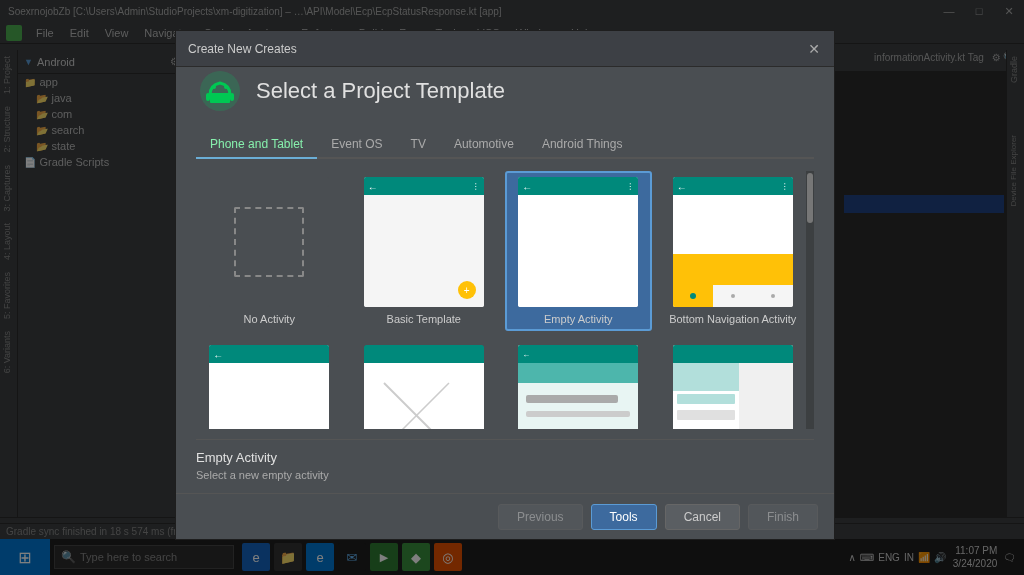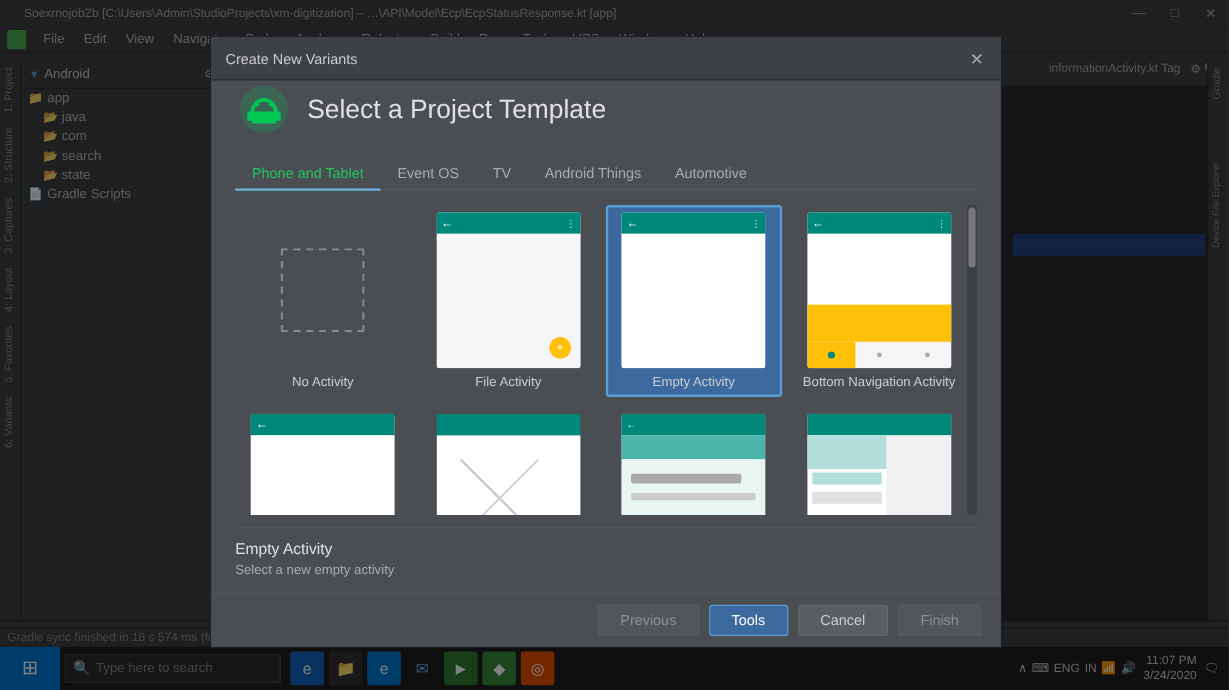--- a/index.html
+++ b/index.html
@@ -161,21 +161,21 @@
     }
     .template-tab {
       padding: 6px 14px;
       font-size: 12px;
       color: #aaa;
       cursor: pointer;
       border-bottom: 2px solid transparent;
       margin-bottom: -2px;
     }
     .template-tab.active {
-      color: #22c55e;
+      color: #86efac;
       border-bottom: 2px solid #6baed6;
     }
 
     
     .template-grid-wrapper {
       flex: 1;
       overflow-y: auto;
       overflow-x: hidden;
     }
     .template-grid {
@@ -520,21 +520,21 @@
       top: 0; left: 0; right: 0;
       height: 22px;
       background: #3c3f41;
       display: flex;
       align-items: center;
     }
 
     .title-text {
       font-size: 10px;
       color: #aaa;
-      margin-left: 20px;
+      margin-left: 8px;
       flex: 1;
     }
     .win-controls {
       display: flex;
       gap: 0;
     }
     .win-btn {
       width: 30px; height: 22px;
       display: flex; align-items: center; justify-content: center;
       font-size: 11px;
@@ -730,21 +730,21 @@
     </div>
     <span style="cursor:pointer;">🗨</span>
   </div>
 </div>
 
 <div class="overlay"></div>
 
 <div class="dialog">
 
   <div class="dialog-header">
-    <span>Create New Variants</span>
+    <span>Create New Creates</span>
     <div class="dialog-close">✕</div>
   </div>
 
   <div class="dialog-body">
 
     <div class="dialog-title-row">
 
       <svg class="android-logo" viewBox="0 0 48 48" xmlns="http://www.w3.org/2000/svg">
         <circle cx="24" cy="24" r="20" fill="#1a9e5c" opacity="0.3"></circle>
         <path d="M14 28 Q14 18 24 16 Q34 18 34 28" fill="none" stroke="#00c853" stroke-width="3"></path>
@@ -754,22 +754,22 @@
         <rect x="34" y="26" width="4" height="8" rx="2" fill="#00c853"></rect>
         <rect x="14" y="26" width="20" height="10" rx="1" fill="#00c853"></rect>
       </svg>
       <span class="dialog-main-title">Select a Project Template</span>
     </div>
 
     <div class="template-tabs">
       <div class="template-tab active">Phone and Tablet</div>
       <div class="template-tab">Event OS</div>
       <div class="template-tab">TV</div>
+      <div class="template-tab">Automotive</div>
       <div class="template-tab">Android Things</div>
-      <div class="template-tab">Automotive</div>
     </div>
 
     <div style="display:flex; flex:1; overflow:hidden; position:relative;">
       <div class="template-grid-wrapper" style="flex:1;">
         <div class="template-grid">
 
           <div class="template-item">
             <div class="template-preview">
               <div class="preview-no-activity">
                 <div class="dashed-box"></div>
@@ -783,21 +783,21 @@
               <div class="phone-mockup">
                 <div class="phone-statusbar">
                   <span class="phone-back-arrow">←</span>
                   <span class="phone-dots">⋮</span>
                 </div>
                 <div class="phone-content">
                   <div class="phone-fab">+</div>
                 </div>
               </div>
             </div>
-            <span class="template-label">File Activity</span>
+            <span class="template-label">Basic Template</span>
           </div>
 
           <div class="template-item selected">
             <div class="template-preview">
               <div class="phone-mockup">
                 <div class="phone-statusbar">
                   <span class="phone-back-arrow">←</span>
                   <span class="phone-dots">⋮</span>
                 </div>
                 <div class="phone-content" style="background:white;"></div>

